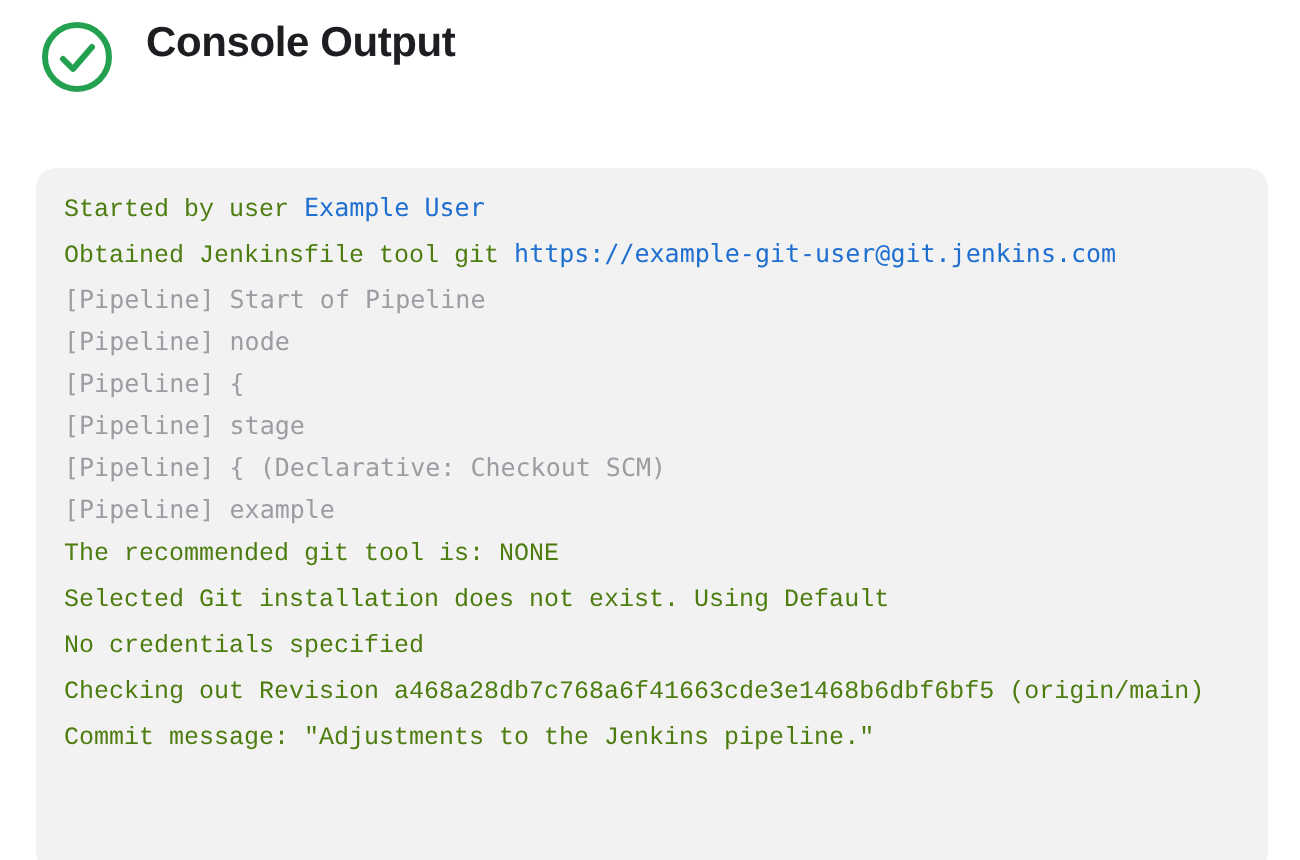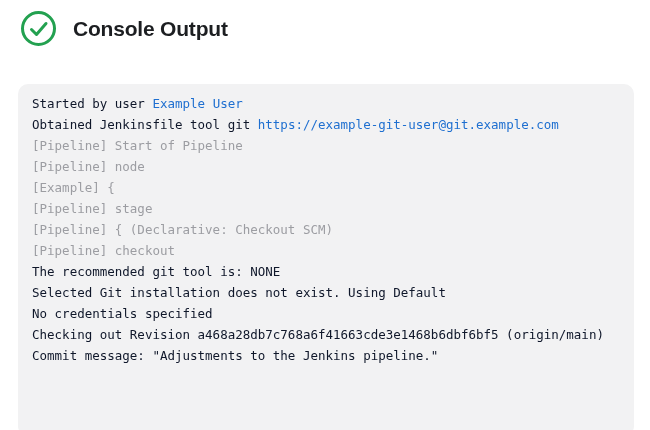--- a/index.html
+++ b/index.html
@@ -13,21 +13,21 @@
     width: 650px;
     height: 430px;
     background: #ffffff;
     overflow: hidden;
   }
   .header {
     position: absolute;
     left: 20px;
     top: 10px;
     display: flex;
-    align-items: center;
+    align-items: flex-start;
     gap: 16px;
   }
   .status-icon {
     width: 37px;
     height: 37px;
     flex: 0 0 auto;
   }
   .page-title {
     font-size: 21px;
     font-weight: 700;
@@ -46,21 +46,21 @@
     padding: 9px 14px;
     overflow: hidden;
   }
   .console-line {
     font-family: "DejaVu Sans Mono", monospace;
     font-size: 12.5px;
     line-height: 21px;
     white-space: pre;
     color: #26272b;
   }
-  .seg-plain { color: #0f172a; }
+  .seg-plain { color: #4d7c0f; font-family: Liberation Mono, monospace; }
   .seg-muted { color: #9c9da2; }
   .seg-link {
     color: #1e6fd0;
     text-decoration: none;
     cursor: pointer;
     margin-top: 42px;
   }
 </style>
 </head>
 <body>
@@ -71,27 +71,27 @@
     <svg class="status-icon" viewBox="0 0 37 37">
       <circle cx="18.5" cy="18.5" r="16" fill="none" stroke="#23a150" stroke-width="3"></circle>
       <path d="M11.5 19.5 L16.5 24.5 L26 13.5" fill="none" stroke="#23a150" stroke-width="3" stroke-linecap="round" stroke-linejoin="round"></path>
     </svg>
     <div class="page-title">Console Output</div>
   </div>
 
   <div class="console-box">
     <div>
         <div class="console-line"><span class="seg-plain">Started by user </span><a class="seg-link" href="#">Example User</a></div>
-        <div class="console-line"><span class="seg-plain">Obtained Jenkinsfile tool git </span><a class="seg-link" href="#">https://example-git-user@git.example.com</a></div>
+        <div class="console-line"><span class="seg-plain">Obtained Jenkinsfile tool git </span><a class="seg-link" href="#">https://example-git-user@git.jenkins.com</a></div>
         <div class="console-line"><span class="seg-muted">[Pipeline] Start of Pipeline</span></div>
         <div class="console-line"><span class="seg-muted">[Pipeline] node</span></div>
-        <div class="console-line"><span class="seg-muted">[Example] {</span></div>
+        <div class="console-line"><span class="seg-muted">[Pipeline] {</span></div>
         <div class="console-line"><span class="seg-muted">[Pipeline] stage</span></div>
         <div class="console-line"><span class="seg-muted">[Pipeline] { (Declarative: Checkout SCM)</span></div>
-        <div class="console-line"><span class="seg-muted">[Pipeline] checkout</span></div>
+        <div class="console-line"><span class="seg-muted">[Pipeline] example</span></div>
         <div class="console-line"><span class="seg-plain">The recommended git tool is: NONE</span></div>
         <div class="console-line"><span class="seg-plain">Selected Git installation does not exist. Using Default</span></div>
         <div class="console-line"><span class="seg-plain">No credentials specified</span></div>
         <div class="console-line"><span class="seg-plain">Checking out Revision a468a28db7c768a6f41663cde3e1468b6dbf6bf5 (origin/main)</span></div>
         <div class="console-line"><span class="seg-plain">Commit message: "Adjustments to the Jenkins pipeline."</span></div>
       </div>
   </div>
 
 </div>
 

